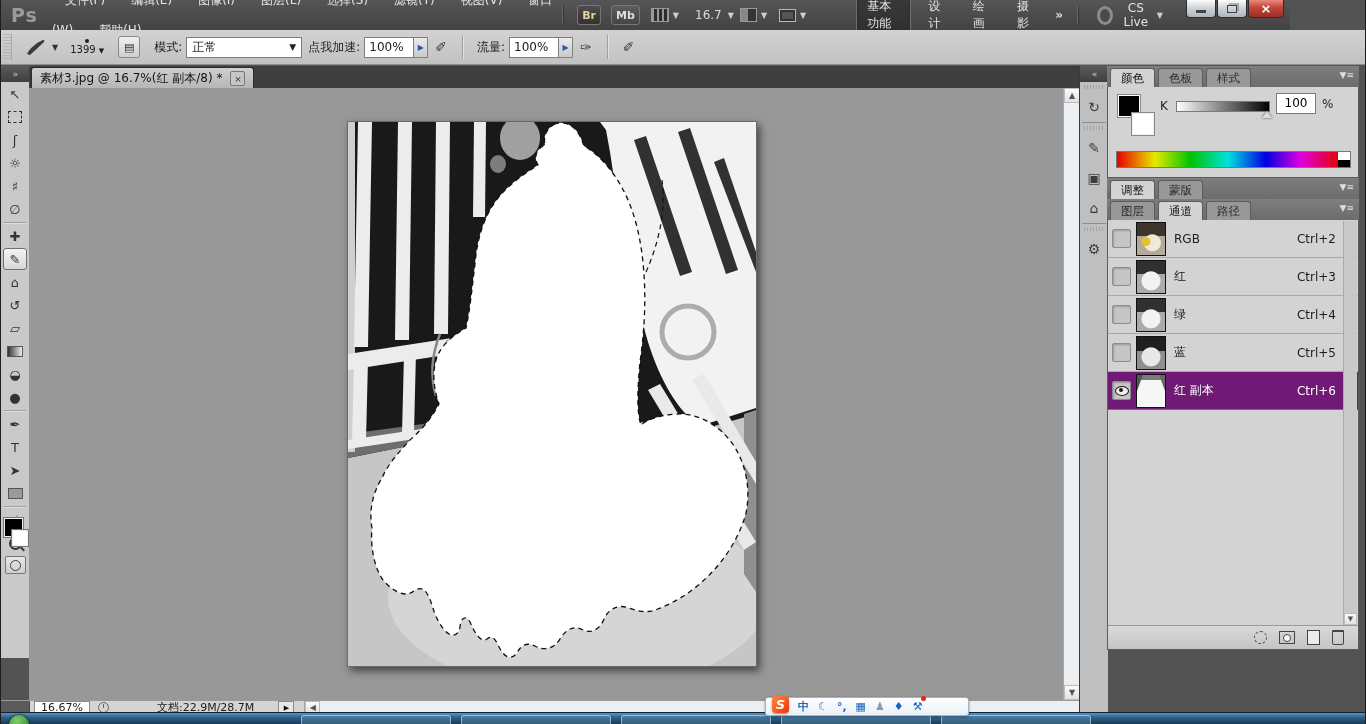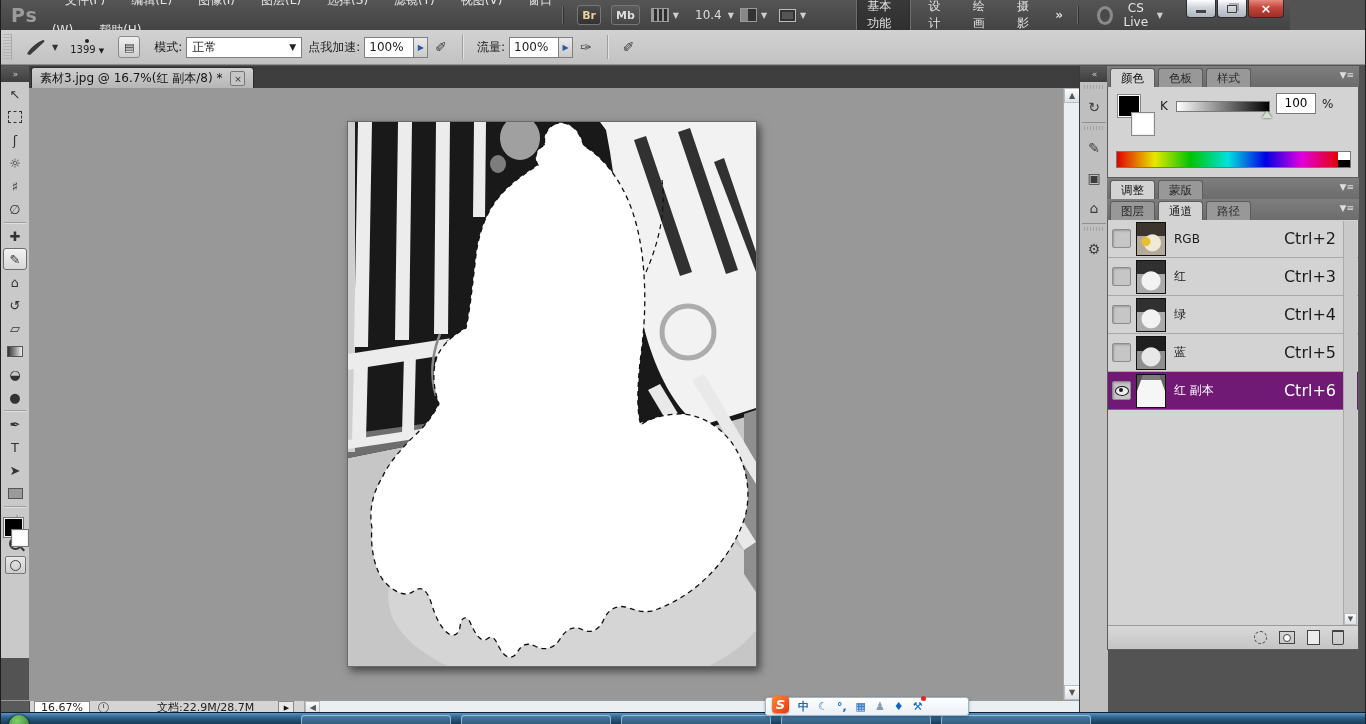--- a/index.html
+++ b/index.html
@@ -150,21 +150,21 @@
      radial-gradient(circle at 50% 62%,#f2f2f2 0 9px,transparent 10px),
      linear-gradient(#303030 0 42%,#ababab 42%);}
   .thumb-gray2{background:
      radial-gradient(circle at 50% 62%,#e8e8e8 0 9px,transparent 10px),
      linear-gradient(#1f1f1f 0 45%,#8f8f8f 45%);}
   .thumb-white{background:
      linear-gradient(110deg,#555 0 5px,transparent 6px),
      linear-gradient(250deg,#666 0 5px,transparent 6px),
      linear-gradient(#7c7c7c 0 16%,#f6f6f6 16%);}
   .chan-name{font-size:12px;}
-  .chan-key{position:absolute;right:22px;font-size:16px;}
+  .chan-key{position:absolute;right:22px;font-size:12px;}
   #chan-scroll{position:absolute;right:1px;top:1px;width:13px;height:404px;background:#c9c9c9;border-left:1px solid #aaa;}
   #chan-scroll .scr-arrow{position:absolute;bottom:0;width:13px;height:12px;font-size:7px;}
   #chan-footer{position:absolute;left:0;bottom:0;width:100%;height:24px;background:linear-gradient(#d9d9d9,#c4c4c4);
     border-top:1px solid #9a9a9a;display:flex;align-items:center;justify-content:flex-end;gap:12px;padding-right:14px;box-sizing:border-box;}
   .cf-dash{width:11px;height:11px;border:1px dashed #444;border-radius:50%;}
   .cf-save{width:14px;height:11px;border:1px solid #444;display:flex;align-items:center;justify-content:center;}
   .cf-save span{width:6px;height:6px;border:1.5px solid #444;border-radius:50%;background:#fff;}
   .cf-new{width:11px;height:13px;border:1px solid #444;background:#ececec;}
   .cf-trash{width:10px;height:12px;border:1px solid #444;border-top:2px solid #444;border-radius:1px 1px 2px 2px;}
   
@@ -203,21 +203,21 @@
   <div id="menu-bar">
     <span id="ps-logo">Ps</span>
     <span id="menu-items"><span class="menu-item">文件(F)</span><span class="menu-item">编辑(E)</span><span class="menu-item">图像(I)</span><span class="menu-item">图层(L)</span><span class="menu-item">选择(S)</span><span class="menu-item">滤镜(T)</span><span class="menu-item">视图(V)</span><span class="menu-item">窗口(W)</span><span class="menu-item">帮助(H)</span></span>
     <span class="mbar-sep"></span>
     <span class="mbar-btn br">Br</span>
     <span class="mbar-btn mb">Mb</span>
     <span class="glyph-btn">
         <span class="film-ic"></span>
         <span class="mini-caret">▼</span>
       </span>
-    <span id="zoom-value">10.4</span>
+    <span id="zoom-value">16.7</span>
     <span class="mini-caret">▼</span>
     <span class="glyph-btn">
         <span class="grid-ic"></span>
         <span class="mini-caret">▼</span>
       </span>
     <span class="glyph-btn">
         <span class="screen-ic"></span>
         <span class="mini-caret">▼</span>
       </span>
     <span id="workspaces">

